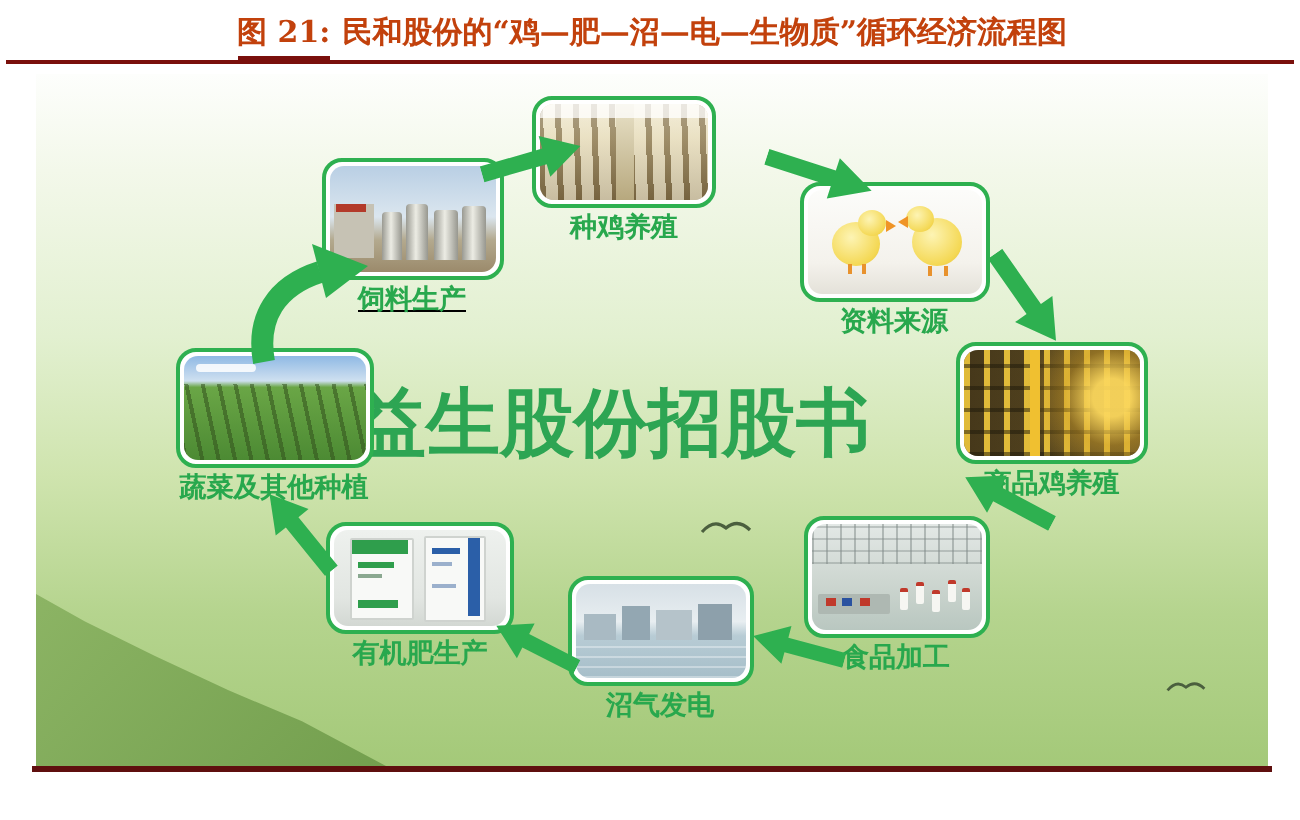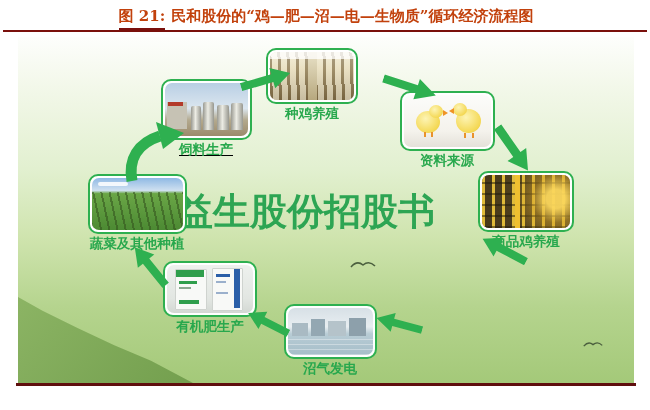--- a/index.html
+++ b/index.html
@@ -116,22 +116,39 @@
         <div class="img" style="background:linear-gradient(90deg,#4a3c1e,#6d5a2a);">
           <div class="abs" style="inset:0;background:repeating-linear-gradient(90deg,rgba(240,200,60,.9) 0 3px,rgba(55,42,15,.25) 3px 10px);"></div>
           <div class="abs" style="inset:0;background:repeating-linear-gradient(0deg,rgba(30,25,10,.5) 0 2px,transparent 2px 11px);"></div>
           <div class="abs" style="inset:0;background:radial-gradient(circle at 84% 45%,rgba(250,214,92,.95) 0 12%,rgba(210,160,40,.45) 30%,transparent 55%);"></div>
           <div class="abs" style="left:33px;top:0;width:5px;height:100%;background:#f0c030;"></div>
         </div>
       </div>
       <div class="nlabel">商品鸡养殖</div>
     </div>
 
-
-    <div class="node" style="left:258px;top:267px;width:108px;">
+    <div class="node" style="left:376px;top:221px;width:108px;">
+      <div class="photo" style="width:85px;height:53px;">
+        <div class="img" style="background:linear-gradient(#e3e8e6 0%,#cdd6d0 55%,#b9c7c0 100%);">
+          <div class="abs" style="left:0;top:0;width:100%;height:20px;background:repeating-linear-gradient(90deg,rgba(128,138,136,.5) 0 1px,transparent 1px 7px),repeating-linear-gradient(0deg,rgba(128,138,136,.4) 0 1px,transparent 1px 6px);"></div>
+          <div class="abs" style="left:3px;bottom:8px;width:36px;height:10px;background:#aeb8b2;border-radius:1px;"></div>
+          <div class="abs" style="left:7px;bottom:12px;width:5px;height:4px;background:#c0392b;"></div>
+          <div class="abs" style="left:15px;bottom:12px;width:5px;height:4px;background:#2a52a0;"></div>
+          <div class="abs" style="left:24px;bottom:12px;width:5px;height:4px;background:#c0392b;"></div>
+          <div class="wkr" style="left:44px;bottom:10px;"></div>
+          <div class="wkr" style="left:52px;bottom:13px;"></div>
+          <div class="wkr" style="left:60px;bottom:9px;"></div>
+          <div class="wkr" style="left:68px;bottom:14px;"></div>
+          <div class="wkr" style="left:75px;bottom:10px;"></div>
+        </div>
+      </div>
+      <div class="nlabel">食品加工</div>
+    </div>
+
+    <div class="node" style="left:258px;top:251px;width:108px;">
       <div class="photo" style="width:85px;height:47px;">
         <div class="img" style="background:linear-gradient(#d7e0e6 0%,#e8eef1 40%,#b8ccd5 55%,#a6bec9 100%);">
           <div class="bld" style="left:4px;bottom:19px;width:16px;height:13px;"></div>
           <div class="bld" style="left:23px;bottom:19px;width:14px;height:17px;background:#93a7b2;"></div>
           <div class="bld" style="left:40px;bottom:19px;width:18px;height:15px;background:#b5c3ca;"></div>
           <div class="bld" style="left:61px;bottom:19px;width:17px;height:18px;background:#8da0ab;"></div>
           <div class="abs" style="left:0;bottom:0;width:100%;height:19px;background:repeating-linear-gradient(0deg,rgba(255,255,255,.35) 0 1px,transparent 1px 5px);"></div>
         </div>
       </div>
       <div class="nlabel">沼气发电</div>

